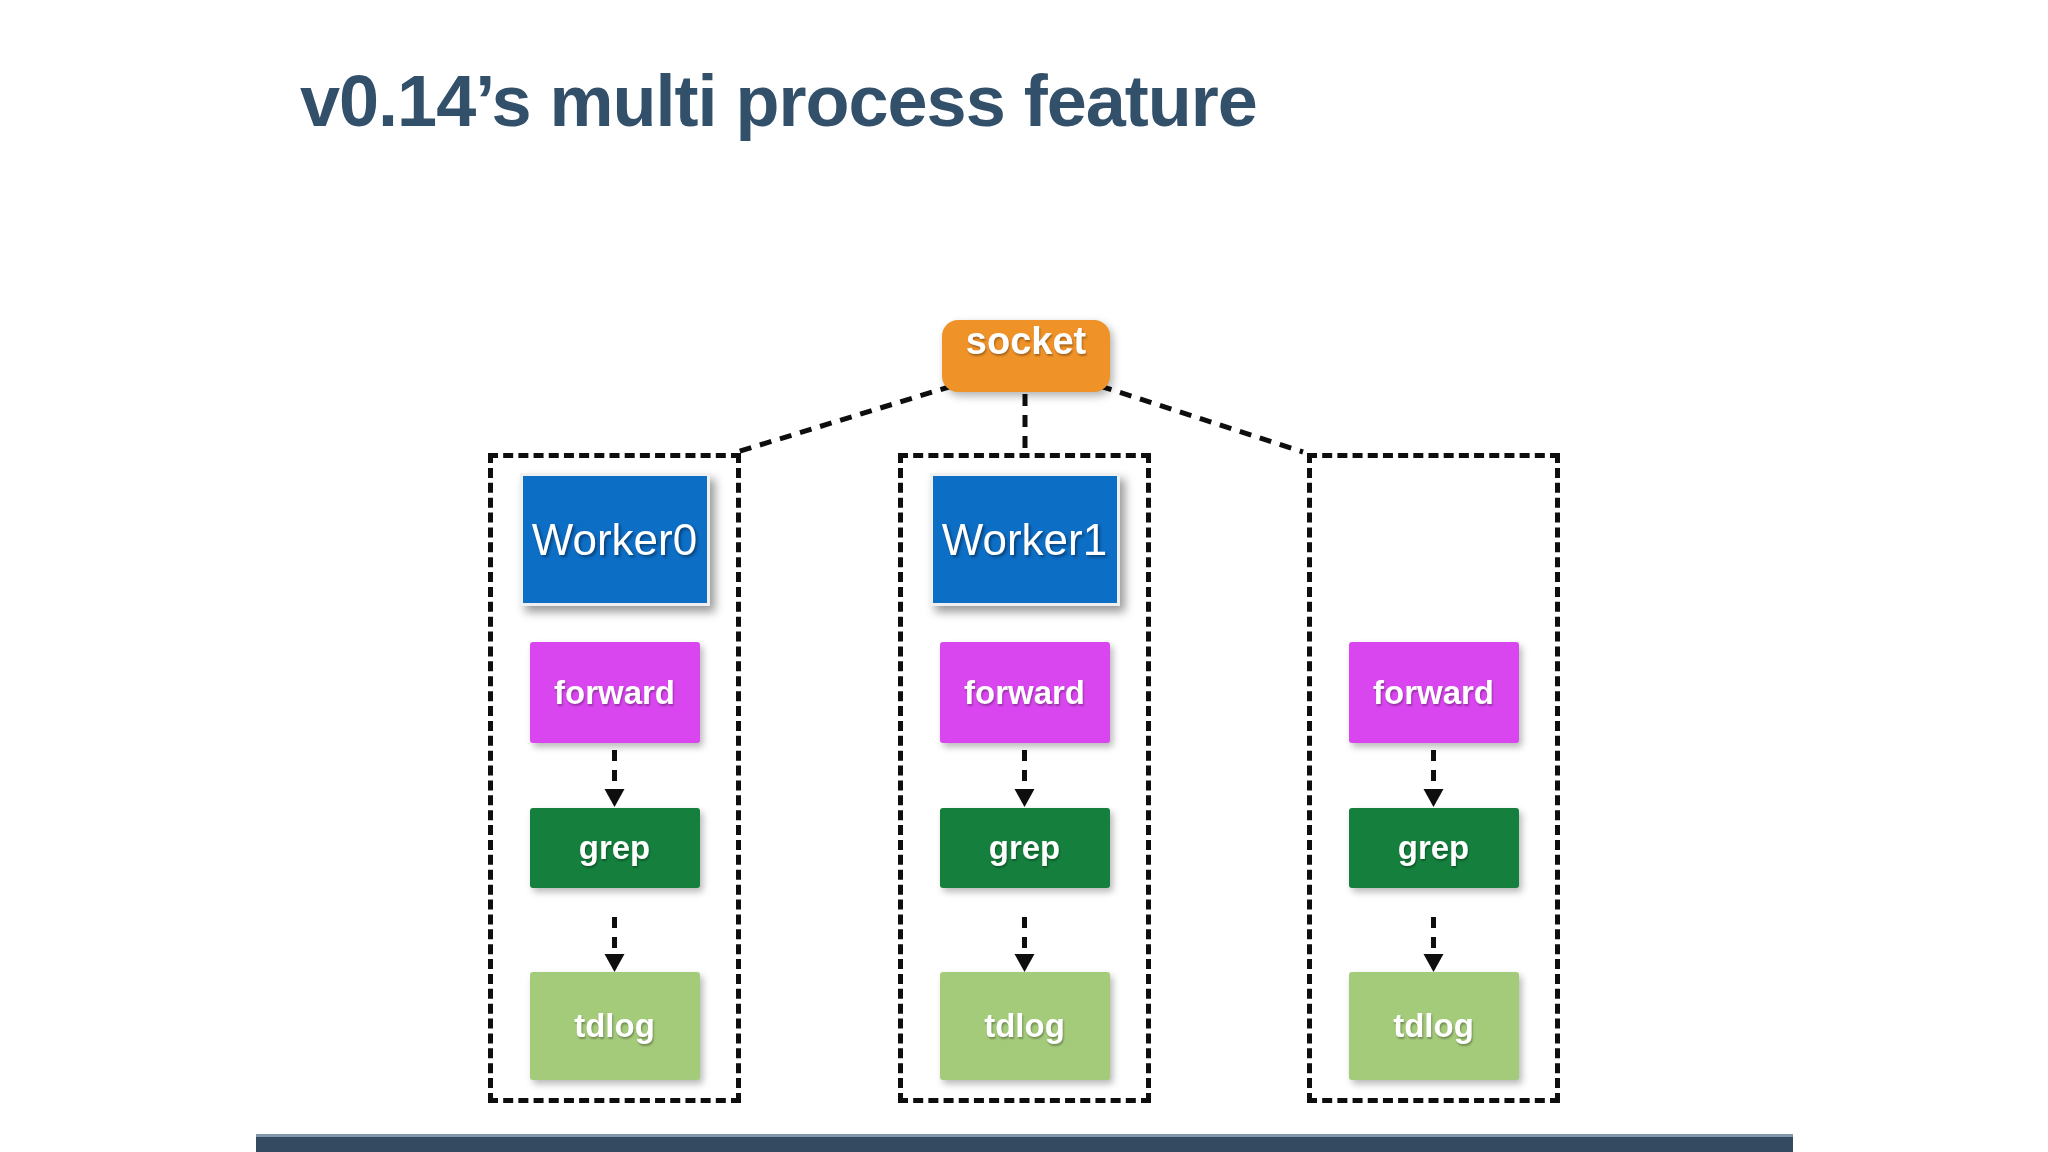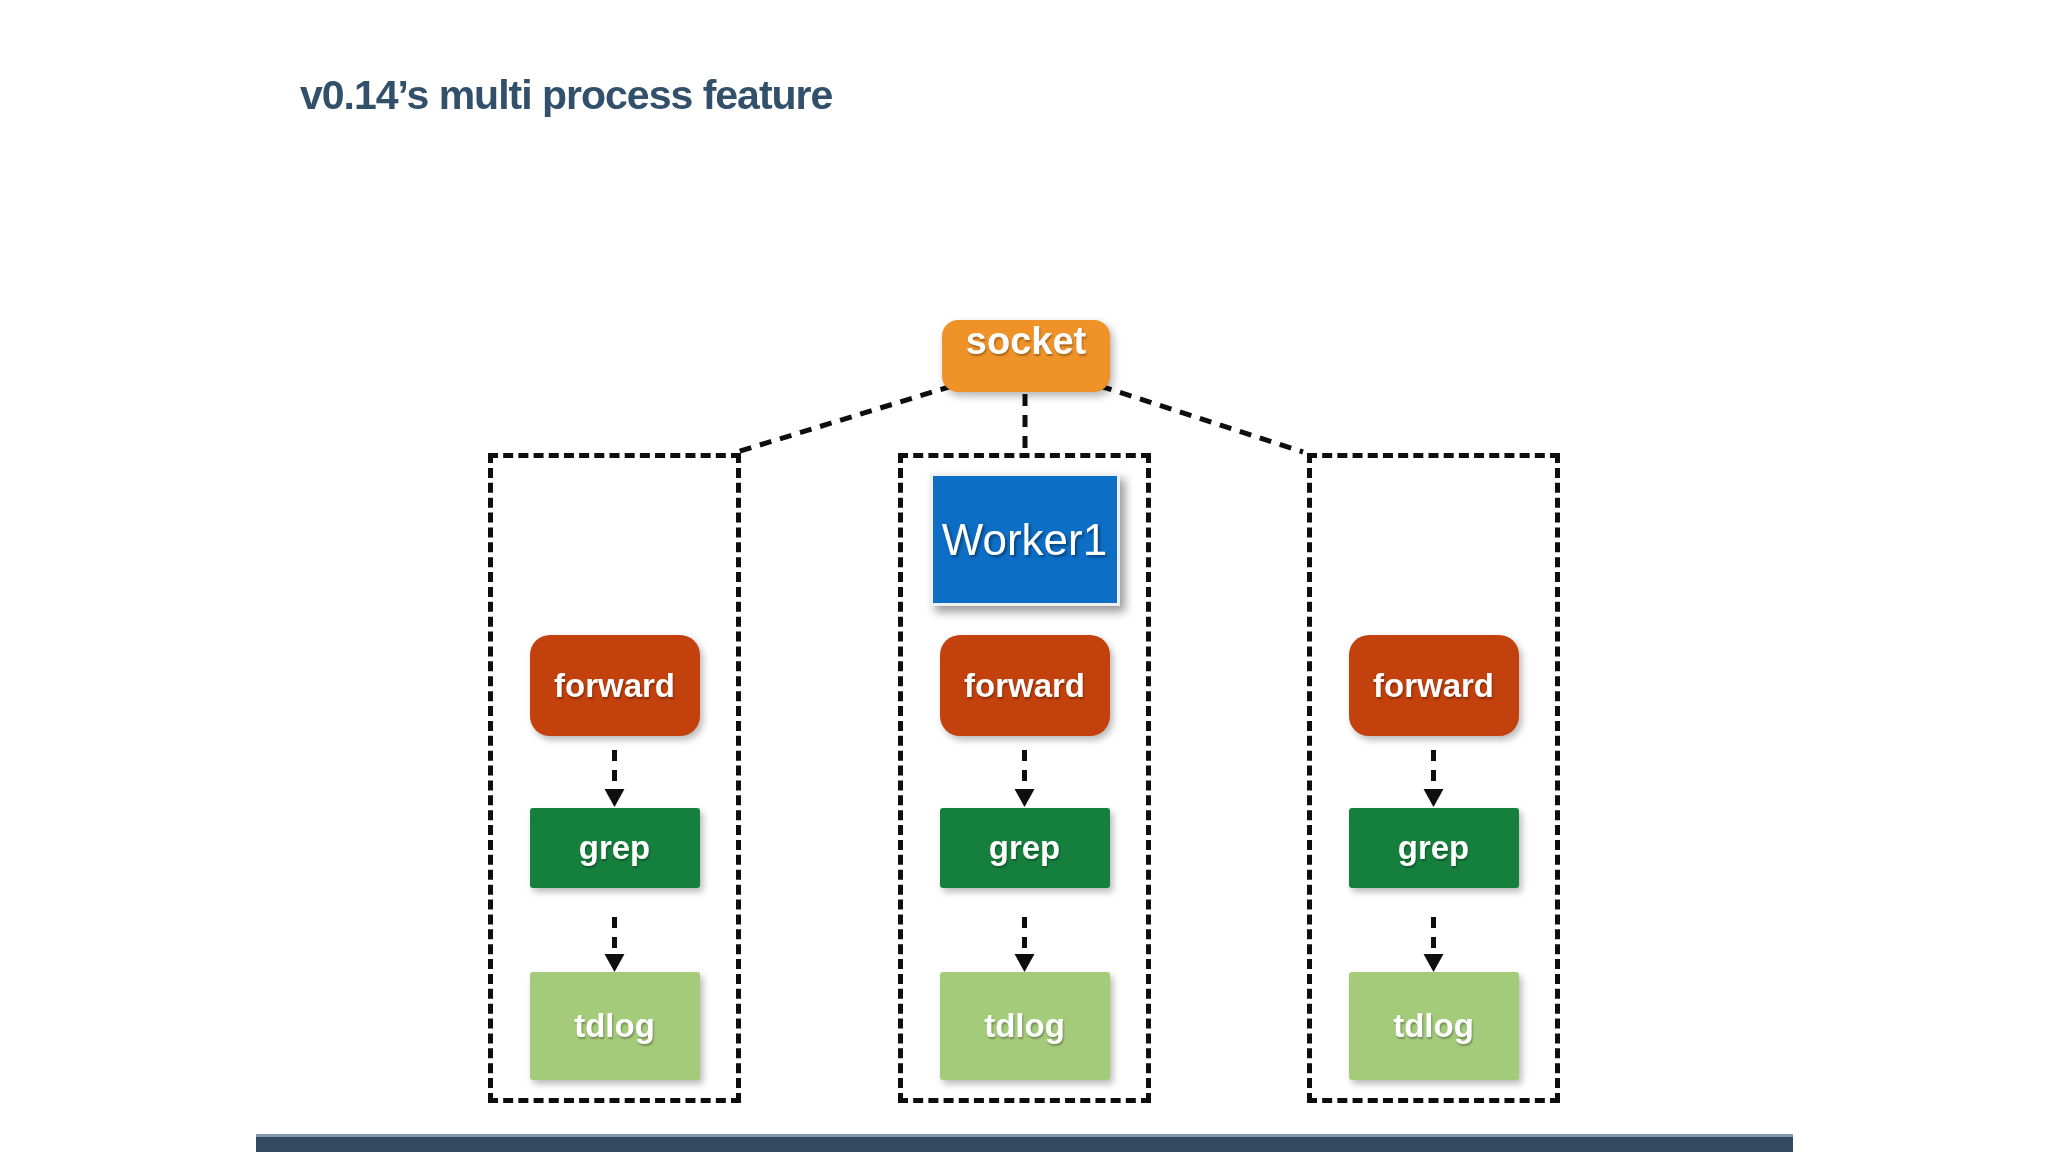--- a/index.html
+++ b/index.html
@@ -13,22 +13,22 @@
   }
   .canvas {
     position: relative;
     width: 2048px;
     height: 1152px;
     background: #ffffff;
   }
   .slide-title {
     position: absolute;
     left: 300px;
-    top: 72px;
-    font-size: 41px;
+    top: 60px;
+    font-size: 72px;
     font-weight: bold;
     letter-spacing: -1px;
     color: #33506b;
     white-space: nowrap;
   }
   #connector-layer {
     position: absolute;
     left: 0;
     top: 0;
     width: 2048px;
@@ -108,21 +108,21 @@
     text-shadow: 2px 2px 3px rgba(0,0,0,0.40);
   }
   .plugin-box {
     width: 170px;
     border-radius: 3px;
     box-shadow: 3px 4px 7px rgba(0,0,0,0.28);
     font-size: 33px;
     font-weight: bold;
     text-shadow: 1px 2px 2px rgba(0,0,0,0.30);
   }
-  .p-forward { top: 177px; height: 101px; background: #c2410c; border-radius: 20px; }
+  .p-forward { top: 184px; height: 101px; background: #d946ef; }
   .p-grep    { top: 350px; height: 80px; background: #15803d; }
   .p-tdlog   { top: 514px; height: 108px; background: #a4cb7a; }
   .footer-bar {
     position: absolute;
     left: 256px;
     top: 1134px;
     width: 1537px;
     height: 18px;
     background: #334a60;
     border-top: 3px solid #8496ab;
@@ -157,20 +157,23 @@
     <line x1="1433.5" y1="917" x2="1433.5" y2="955" stroke="#0e0e0e" stroke-width="5" stroke-dasharray="11 9"></line>
     <polygon points="1423.5,954 1443.5,954 1433.5,972" fill="#0e0e0e"></polygon>
   </svg>
 
 
   <div class="socket-badge">
     <span class="label">socket</span>
   </div>
 
   <div class="worker-col col-0">
+    <div class="node worker-box">
+      <span>Worker0</span>
+    </div>
     <div class="node plugin-box p-forward">
       <span>forward</span>
     </div>
     <div class="node plugin-box p-grep">
       <span>grep</span>
     </div>
     <div class="node plugin-box p-tdlog">
       <span>tdlog</span>
     </div>
   </div>

